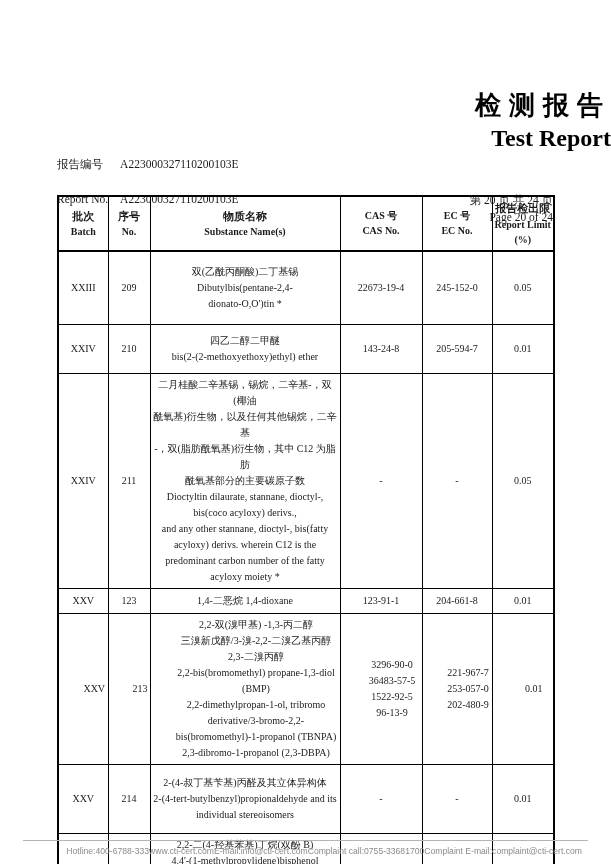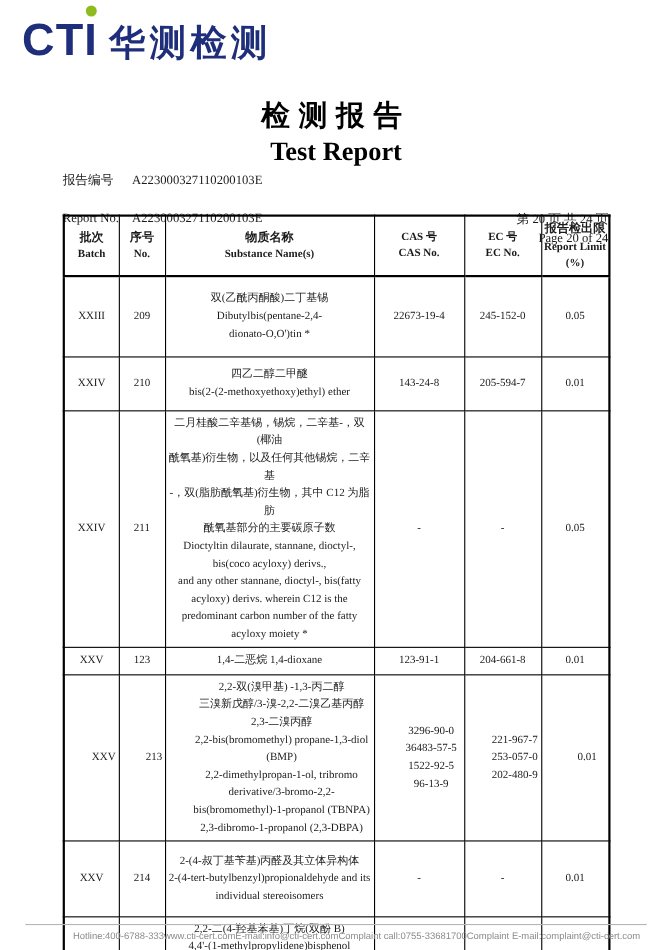--- a/index.html
+++ b/index.html
@@ -20,21 +20,21 @@
   .logo-i{position:relative;display:inline-block;}
   .logo-dot{
     position:absolute;top:-11px;left:50%;transform:translateX(-50%);
     width:10px;height:10px;border-radius:50%;background:#8fbb21;
   }
   .logo-cn{
     font-family:"Liberation Sans","DejaVu Sans",sans-serif;
     font-weight:700;font-size:33px;line-height:1;color:#1f2e7a;letter-spacing:4px;
   }
   
-  .title-block{position:absolute;top:88px;left:0;width:100%;text-align:center;}
+  .title-block{position:absolute;top:88px;left:0;width:100%;text-align:right;}
   .title-zh{font-size:26px;font-weight:700;letter-spacing:8px;color:#000;}
   .title-en{font-size:24px;font-weight:700;margin-top:2px;color:#000;}
   
   .meta{position:absolute;top:156px;left:57px;right:58px;display:flex;justify-content:space-between;font-size:11.5px;line-height:1.45;}
   .meta-left{display:grid;grid-template-columns:auto auto;column-gap:12px;}
   .meta-right{text-align:right;margin-top:36px;}
   
   .report-table{
     position:absolute;top:195px;left:57px;
     width:496px;border-collapse:collapse;table-layout:fixed;
@@ -70,24 +70,20 @@
     display:flex;justify-content:flex-end;
     font-family:"Liberation Sans","DejaVu Sans",sans-serif;
     font-size:8.6px;color:#8a8a8a;white-space:nowrap;
   }
 </style>
 </head>
 <body>
 
 <div class="page">
 
-  <div class="logo">
-    <div class="logo-cti"><span>CT</span><span class="logo-i"><span>I</span><span class="logo-dot"></span></span></div>
-    <div class="logo-cn">华测检测</div>
-  </div>
 
   <div class="title-block">
     <div class="title-zh">检测报告</div>
     <div class="title-en">Test Report</div>
   </div>
 
   <div class="meta">
     <div class="meta-left">
       <span>报告编号</span>
       <span>A223000327110200103E</span>

